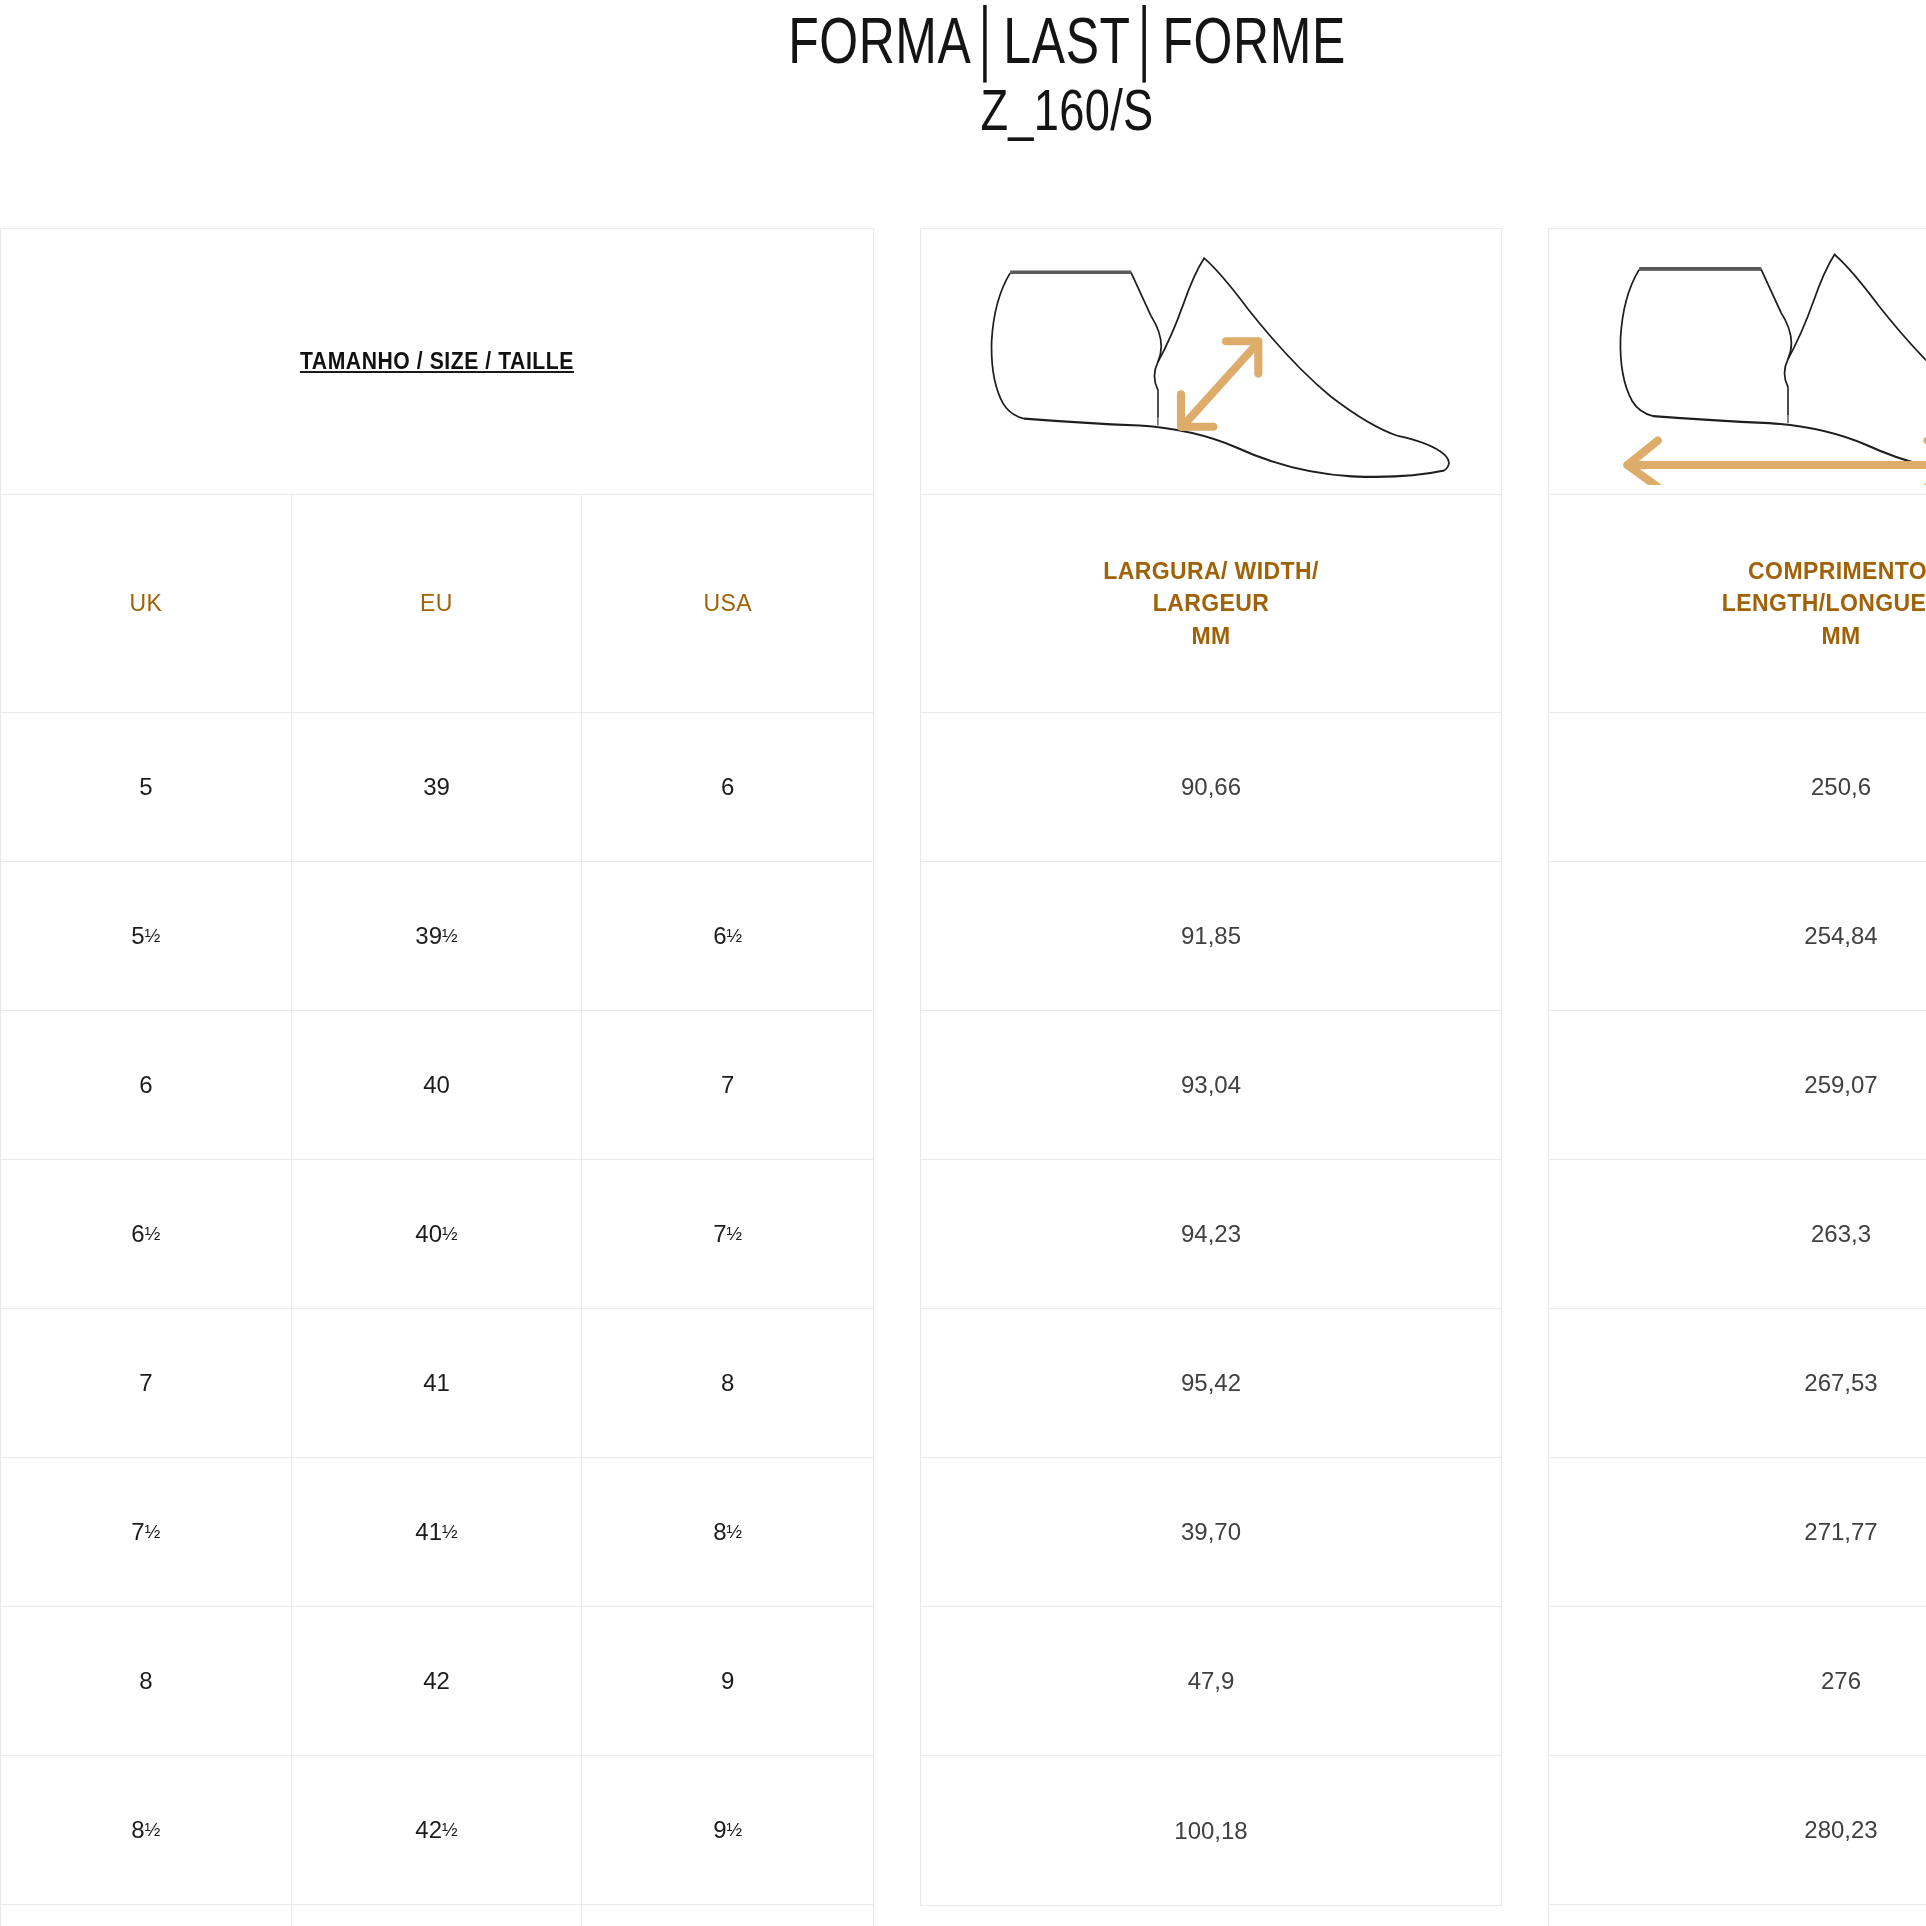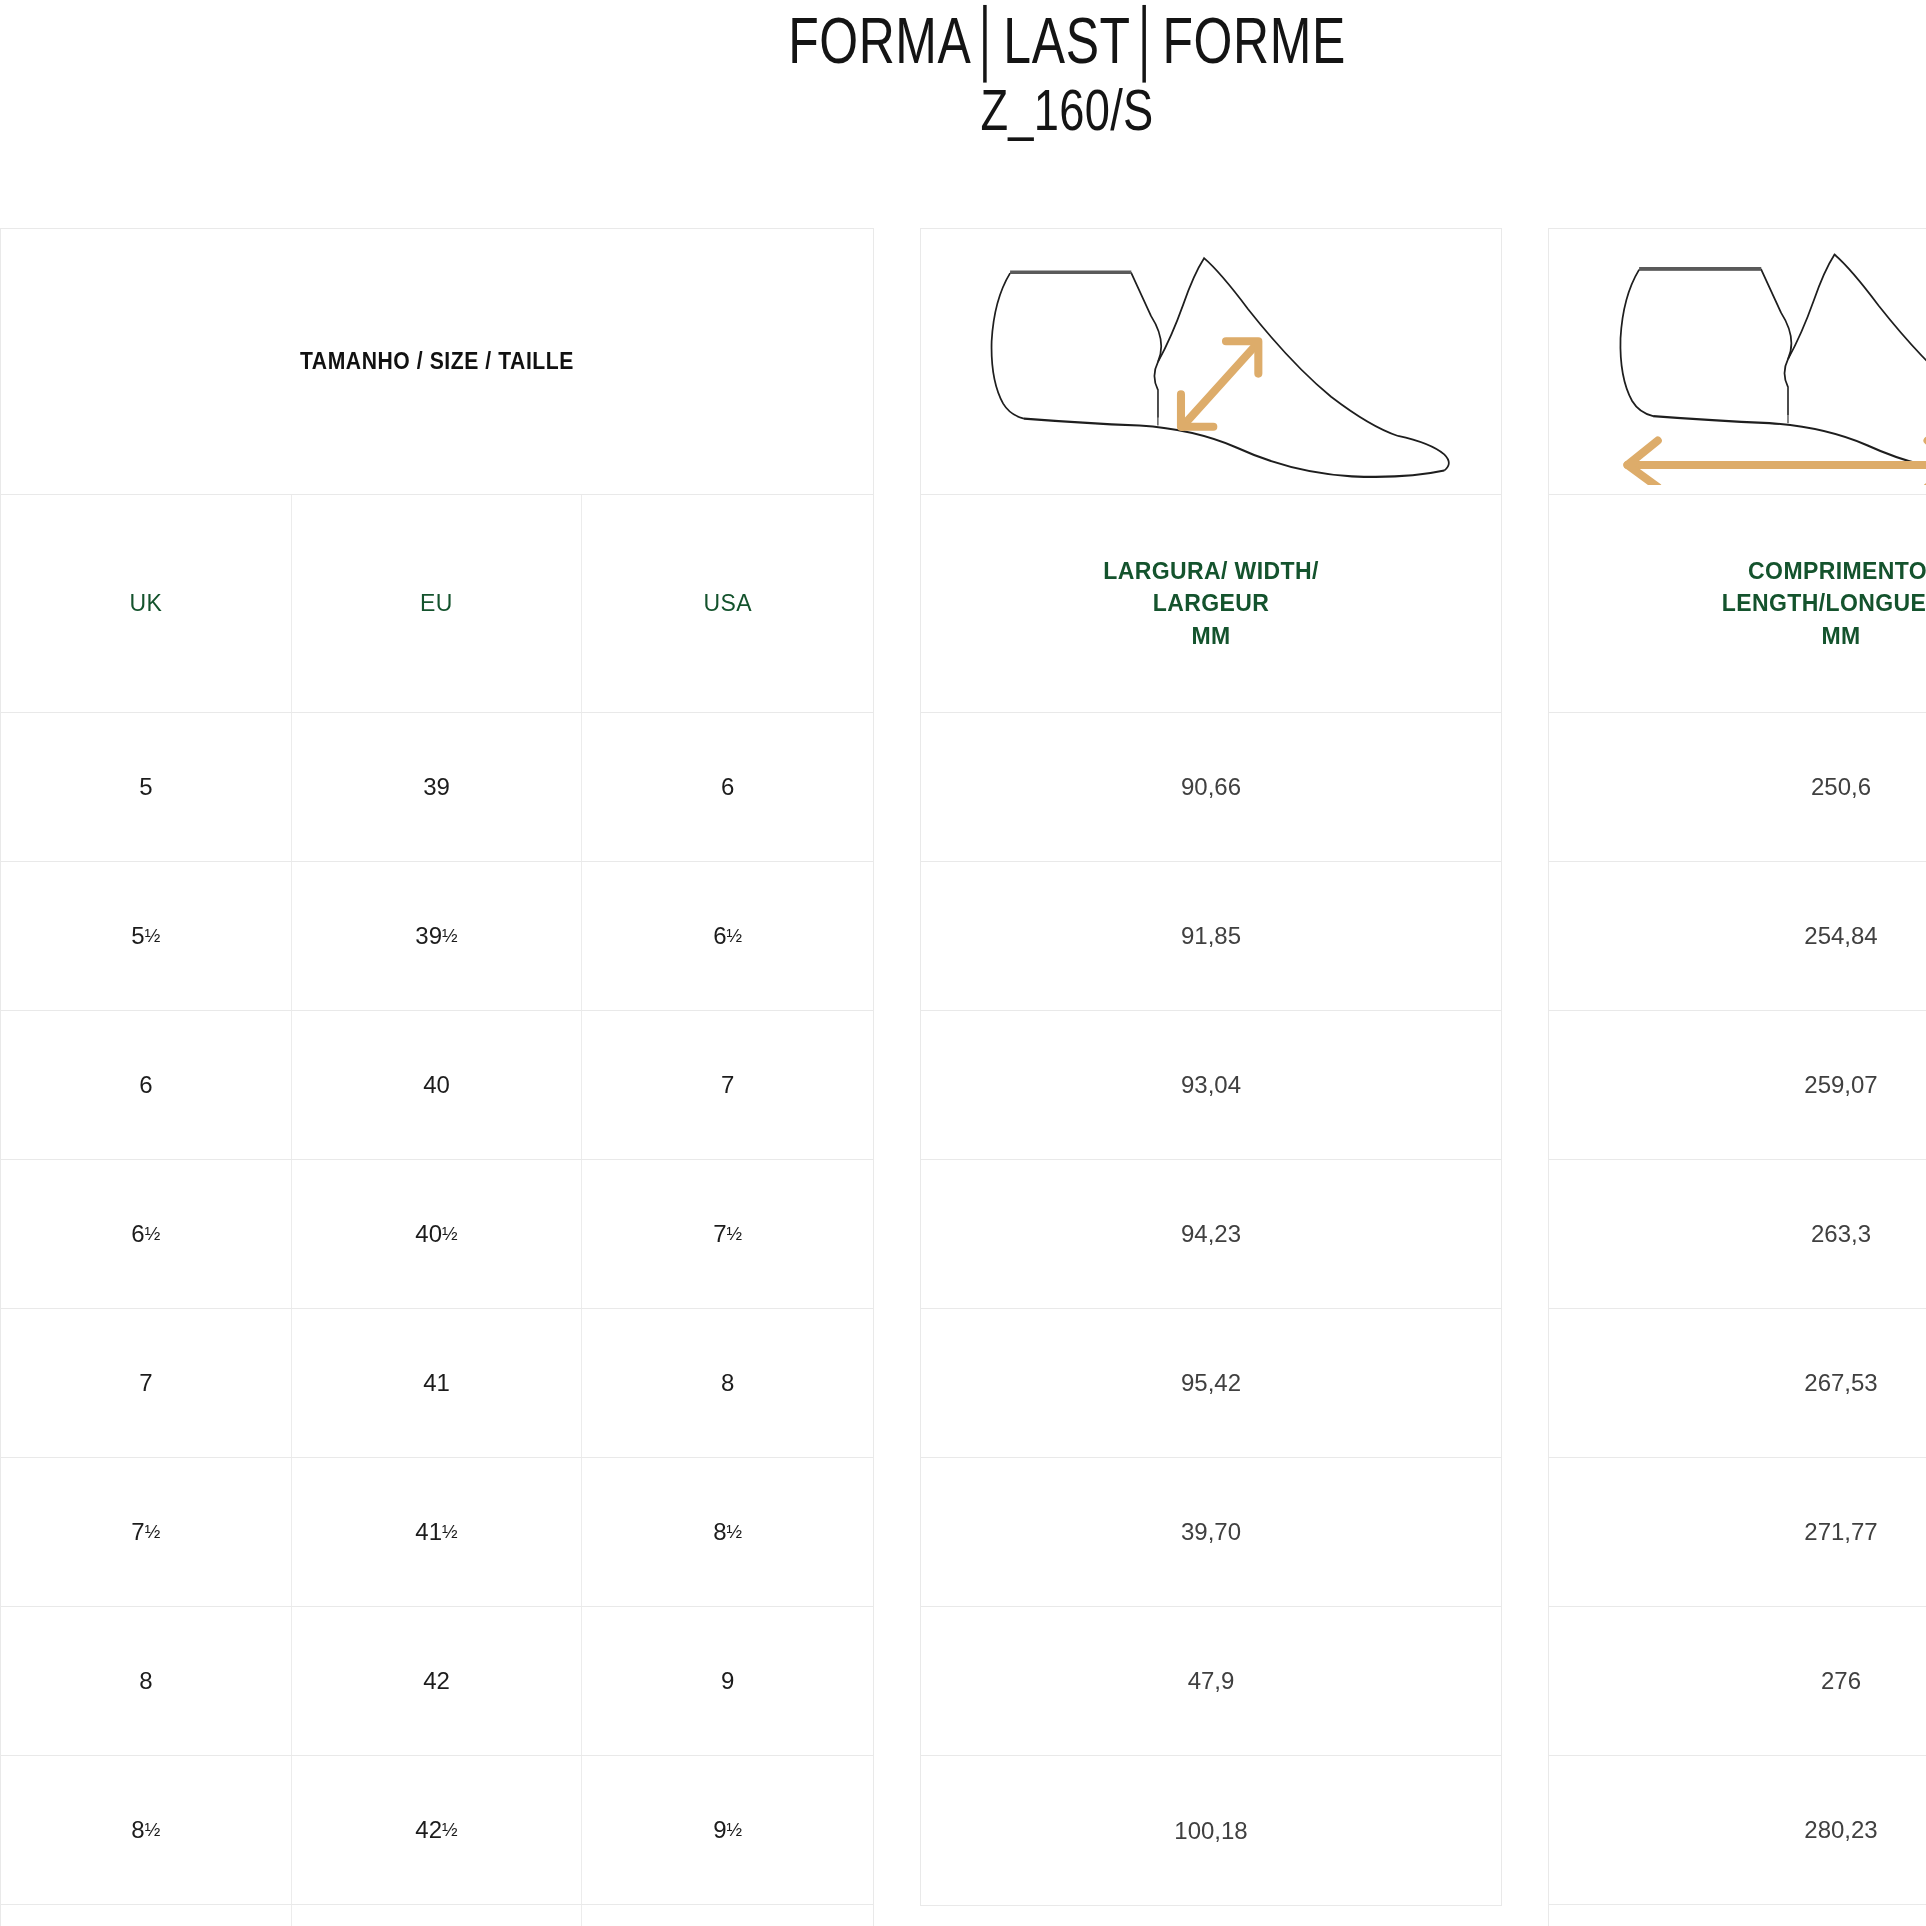--- a/index.html
+++ b/index.html
@@ -88,37 +88,38 @@
   .cell:last-child { border-right: none; }
 
   
   .banner-row { height: 266px; }
   .banner-cell {
     width: 100%;
     height: 100%;
     display: flex;
     align-items: center;
     justify-content: center;
+    text-decoration: underline;
   }
 
   #tamanho-title {
     font-size: 23px;
     font-weight: 700;
     letter-spacing: 0.6px;
     color: #111;
     transform: scaleX(0.92);
   }
 
   
   .head-row { height: 218px; }
   .head-cell {
     font-size: 23px;
     font-weight: 400;
     letter-spacing: 0.4px;
-    color: #14532d;
+    color: #a16207;
     flex-direction: column;
   }
   .head-cell.bold {
     font-weight: 700;
     line-height: 1.42;
   }
 
   
   .c-uk, .c-eu, .c-usa { width: 33.3333%; height: 100%; }
 

